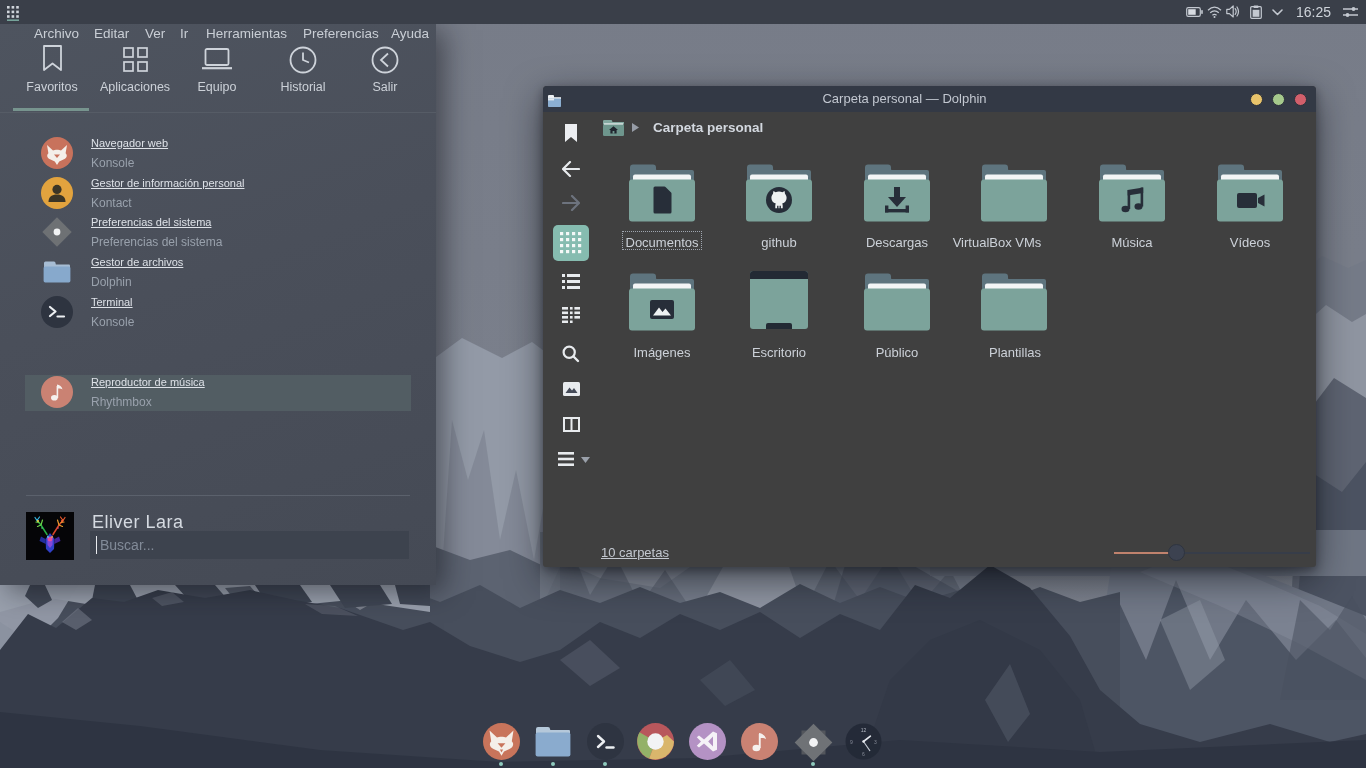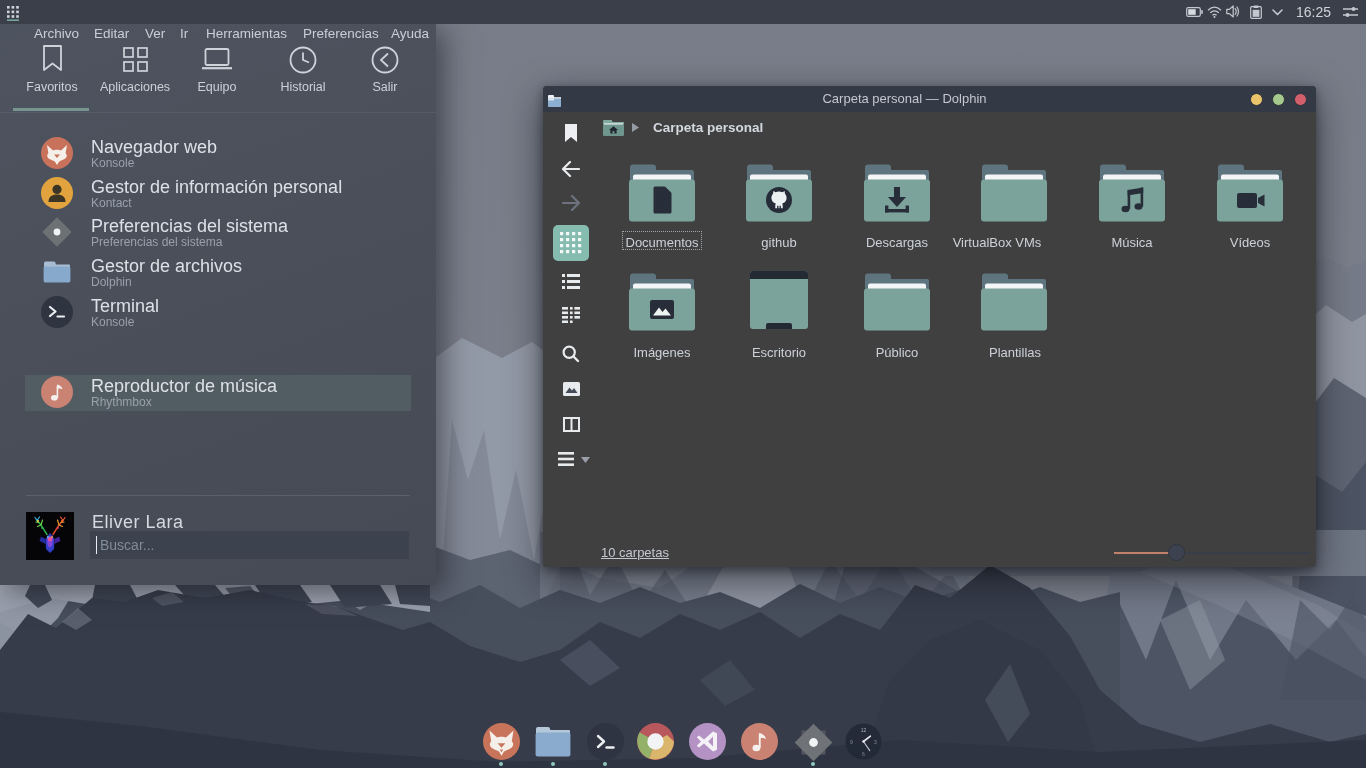--- a/index.html
+++ b/index.html
@@ -11,21 +11,21 @@
   #topbar .menu { position:absolute; top:0; height:24px; line-height:24px; color:#c9ced5; font-size:13.5px;margin-top:22px; }
   #clock { position:absolute; top:0; height:24px; line-height:24px; color:#ced3da; font-size:14px; }
   
   #launcher { position:absolute; left:0; top:24px; width:436px; height:561px;
     background:linear-gradient(160deg,#4e545f 0%,#4a4f5a 45%,#454a55 100%); z-index:30;
     box-shadow: 8px 6px 26px rgba(16,18,24,0.5); }
   .tablabel { position:absolute; color:#ccd1d8; font-size:12.5px; text-align:center; width:90px; }
   #tabsep { position:absolute; left:0; top:88px; width:436px; height:1px; background:#565c66; }
   #favline { position:absolute; left:13px; top:84px; width:76px; height:3px; background:#77948e; }
   .appitem { position:absolute; left:0; width:436px; height:40px; }
-  .appitem .t1 { position:absolute; left:91px; top:2px; color:#dde1e7; font-size:18px; }
+  .appitem .t1 { position:absolute; left:91px; top:2px; color:#dde1e7; font-size:11px;text-decoration:underline; }
   .appitem .t2 { position:absolute; left:91px; top:21px; color:#99a1ac; font-size:12px; }
   .appitem svg { position:absolute; left:41px; top:2px; }
   #hl { position:absolute; left:25px; width:386px; height:36px; background:#525d63; }
   #usep { position:absolute; left:26px; top:471px; width:384px; height:1px; background:#5b616c; }
   #uname { position:absolute; left:92px; top:488px; color:#d5dae1; font-size:18px; font-weight:400; letter-spacing:0.5px; }
   #searchbox { position:absolute; left:90px; top:507px; width:319px; height:28px; background:#3d434e; }
   #searchbox .ph { position:absolute; left:10px; top:6px; color:#828b98; font-size:14px; }
   #searchbox .cursor { position:absolute; left:6px; top:5px; width:1px; height:18px; background:#e8ebef; }
   
   #dolphin { position:absolute; left:543px; top:51px; width:773px; height:481px;

